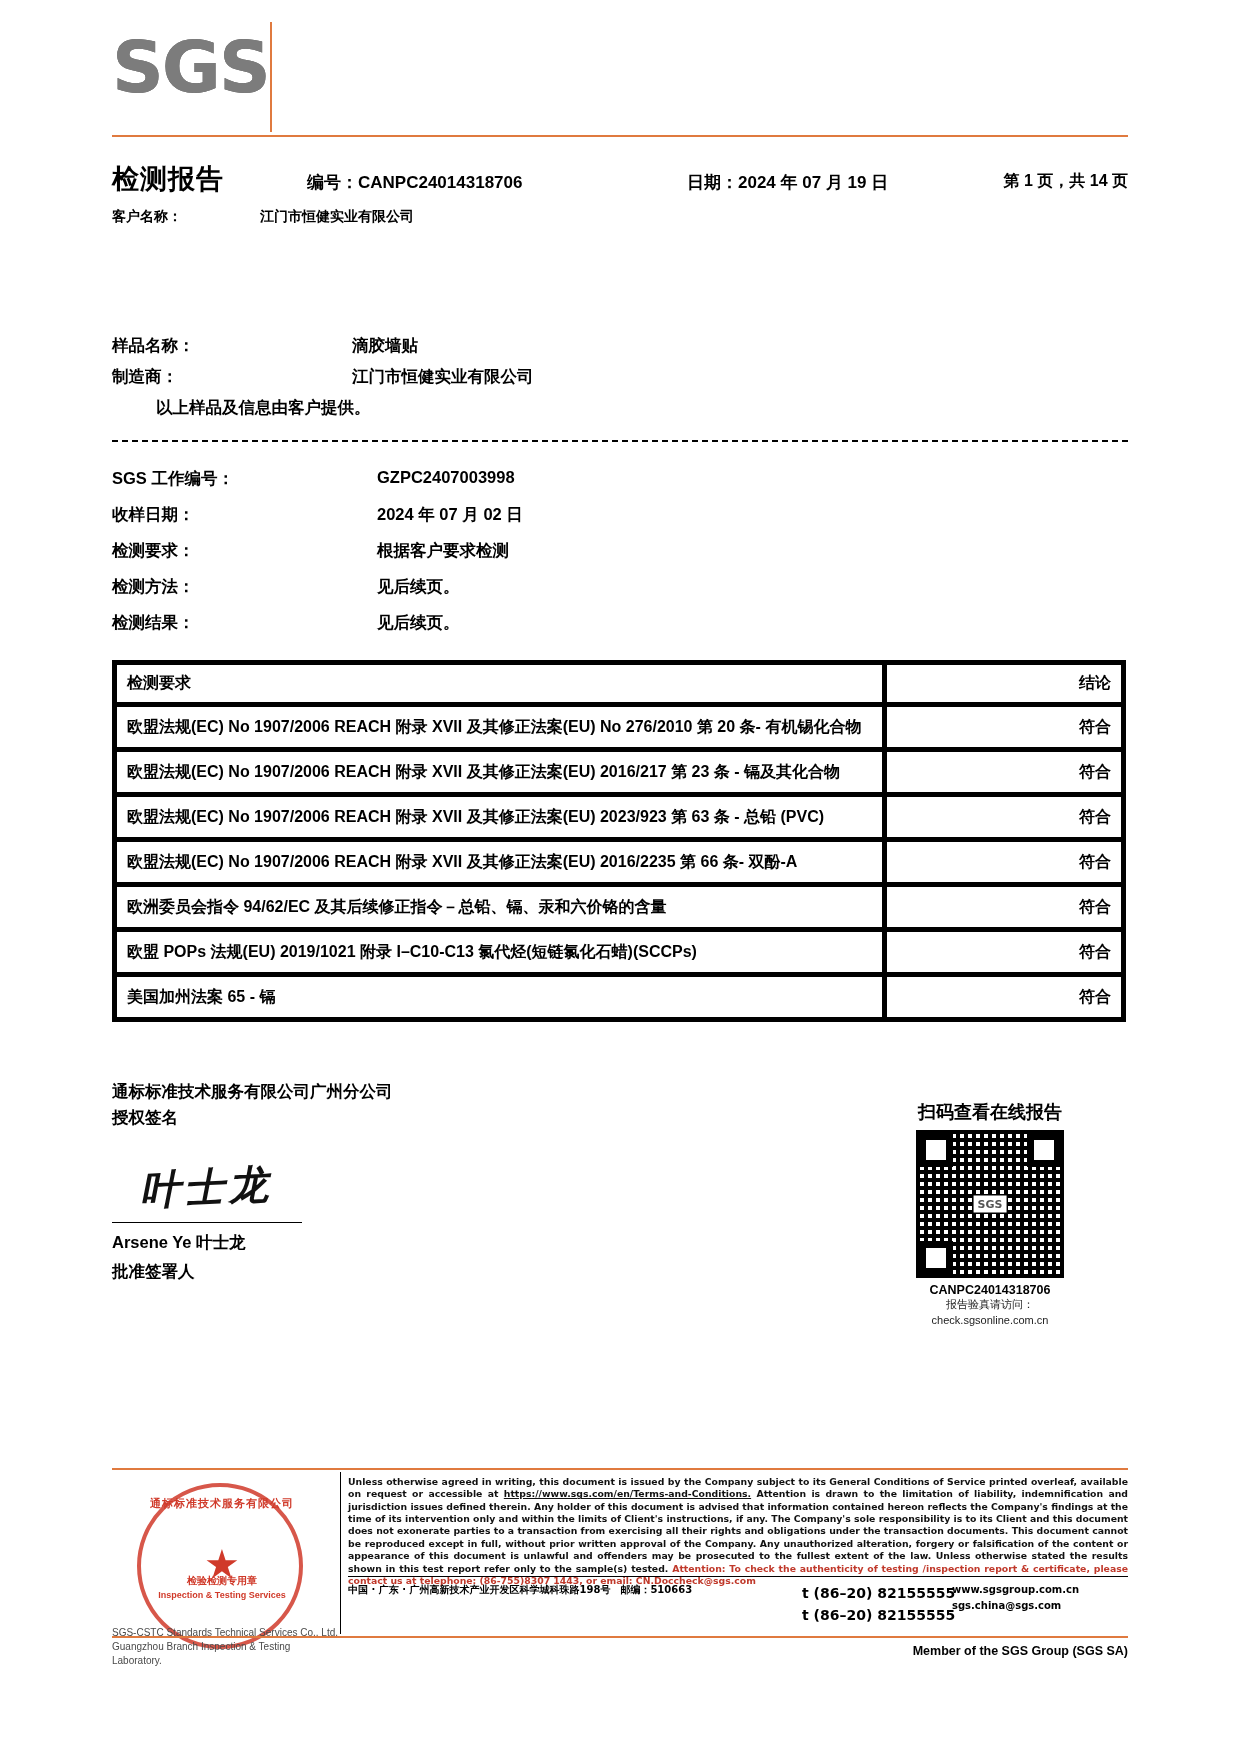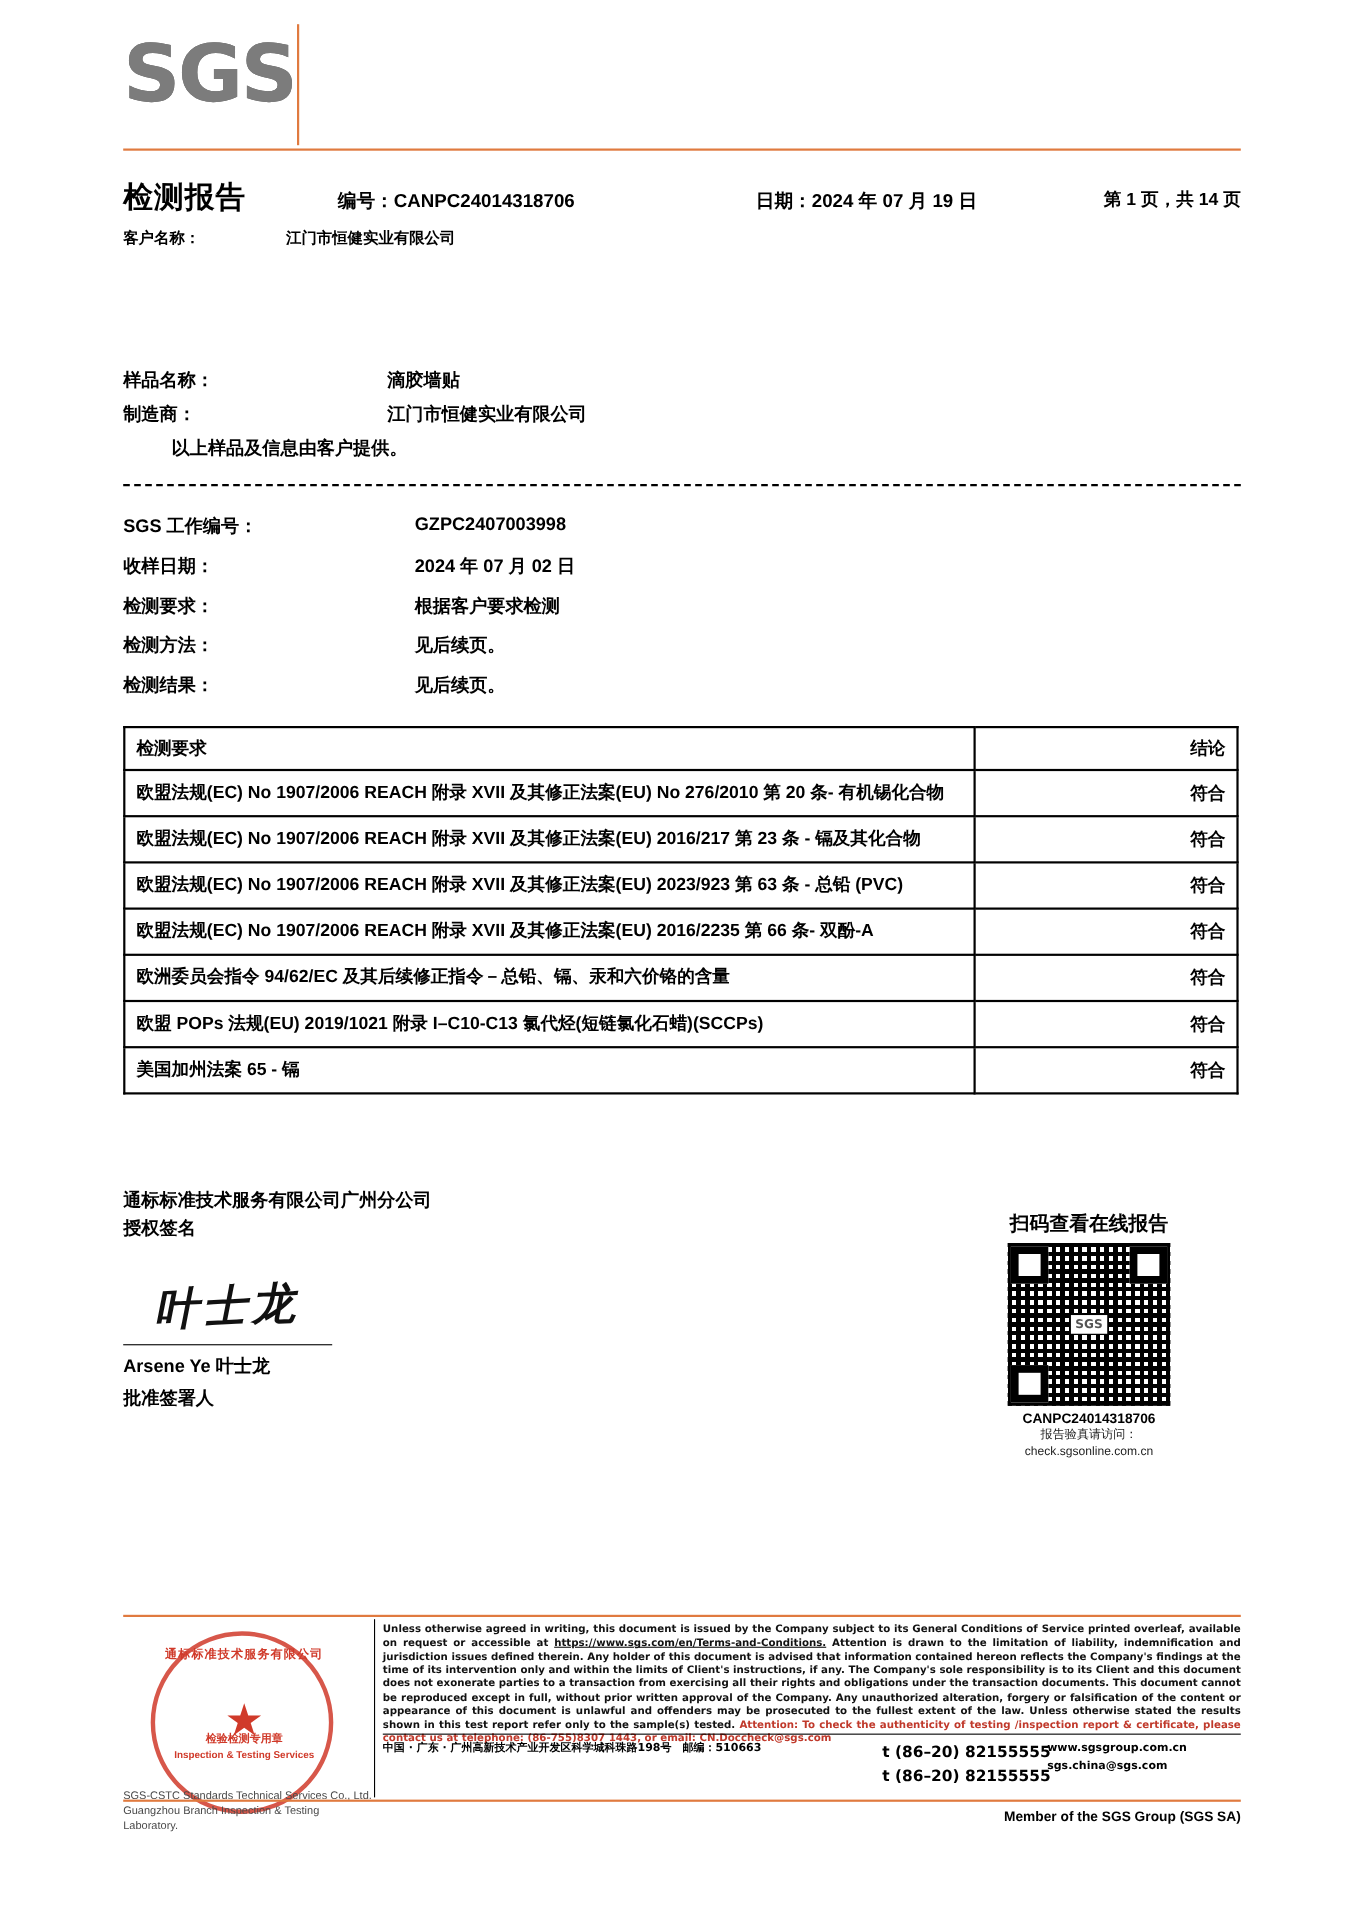--- a/index.html
+++ b/index.html
@@ -145,21 +145,21 @@
     position: absolute;
     left: 112px;
     top: 660px;
     width: 1014px;
     border-collapse: collapse;
     font-size: 16px;
     font-weight: bold;
   }
   .results-table th,
   .results-table td {
-    border: 2px solid #000000;
+    border: 5px solid #000000;
     padding: 8px 10px;
     vertical-align: middle;
     text-align: left;
   }
   .results-table th.req-head { width: 770px; }
   .results-table th.concl-head,
   .results-table td.concl {
     text-align: right;
     width: 222px;
   }

